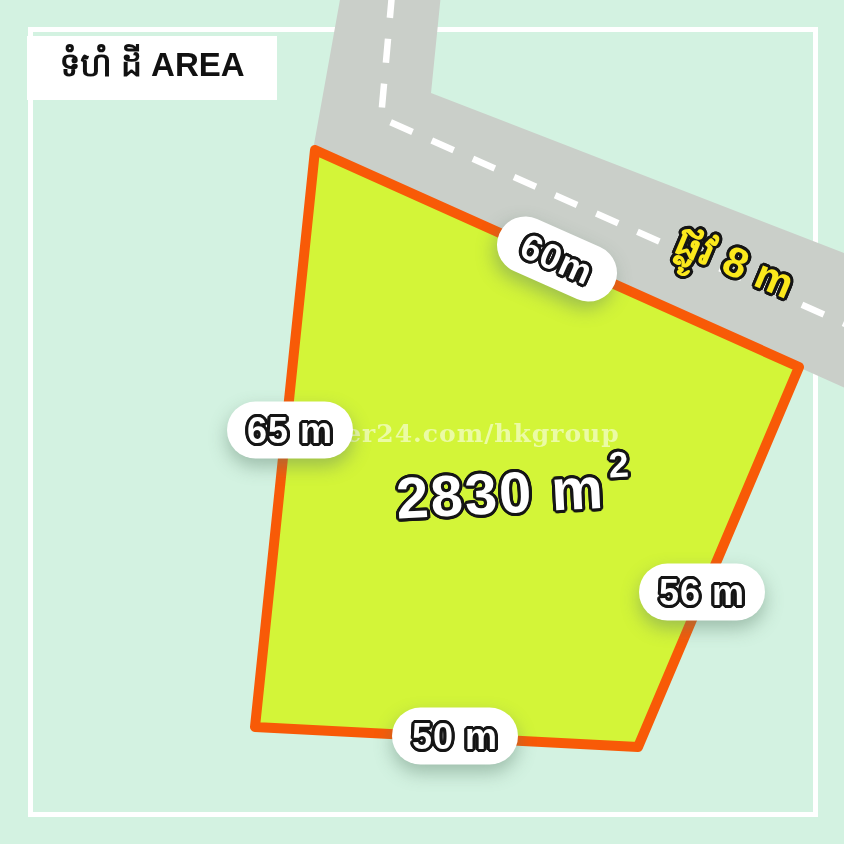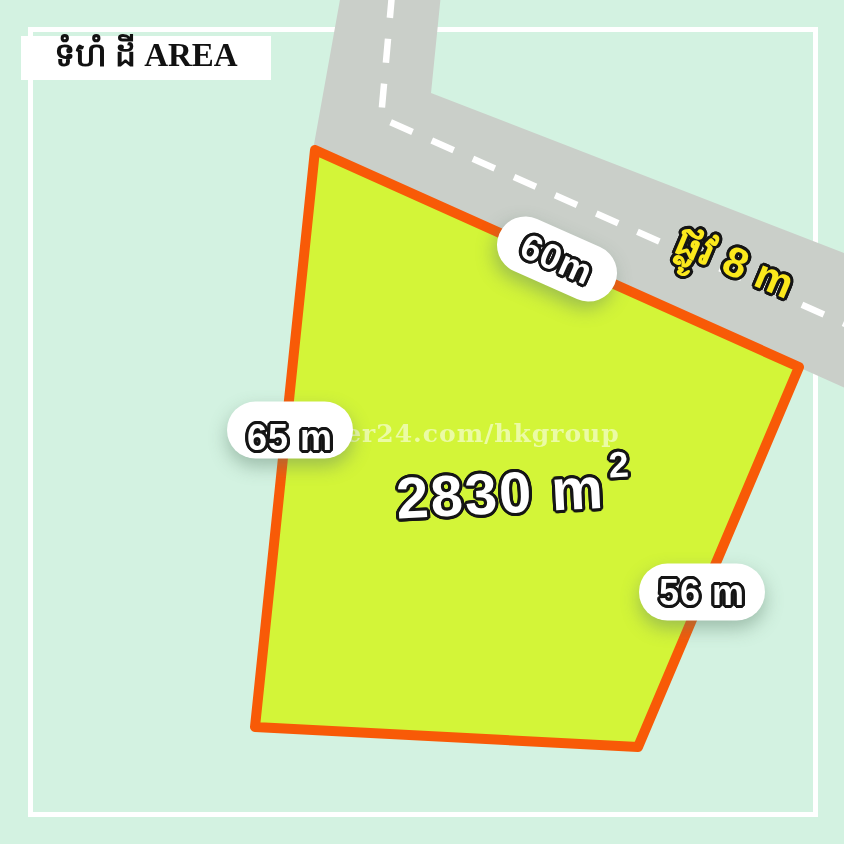--- a/index.html
+++ b/index.html
@@ -15,26 +15,25 @@
   
   .outline {
     text-shadow:
       3px 0 0 #151515, -3px 0 0 #151515, 0 3px 0 #151515, 0 -3px 0 #151515,
       2px 2px 0 #151515, -2px 2px 0 #151515, 2px -2px 0 #151515, -2px -2px 0 #151515,
       3px 1px 0 #151515, 3px -1px 0 #151515, -3px 1px 0 #151515, -3px -1px 0 #151515,
       1px 3px 0 #151515, -1px 3px 0 #151515, 1px -3px 0 #151515, -1px -3px 0 #151515;
   }
 
   .title-box {
-    position:absolute; left:21px; top:36px;
-    width:250px; height:44px;
+    position:absolute; left:27px; top:36px;
+    width:250px; height:64px;
     background:#ffffff;
     display:flex; align-items:center; justify-content:center;
     z-index:30;
-    font-family:Liberation Serif, serif;
   }
   .title-text {
     font-size:33px; font-weight:bold; color:#111111; white-space:nowrap;
   }
 
   .watermark {
     position:absolute; left:450px; top:433px;
     transform:translate(-50%,-50%);
     font-family:"DejaVu Serif", serif;
     font-weight:bold; font-size:25px; letter-spacing:1px;
@@ -95,28 +94,31 @@
   <div class="watermark">khmer24.com/hkgroup</div>
 
   <div class="area-label outline">
     <span class="area-main">2830 m</span><span class="area-sup">2</span>
   </div>
 
   <div class="pill" style="left:557px; top:259px; transform:translate(-50%,-50%) rotate(24deg);">
     <span class="pill-text outline">60m</span>
   </div>
 
-  <div class="pill" style="left:290px; top:430px; transform:translate(-50%,-50%);align-items:flex-end;">
+  <div class="pill" style="left:290px; top:430px; transform:translate(-50%,-50%);">
     <span class="pill-text outline">65 m</span>
   </div>
 
   <div class="pill" style="left:702px; top:592px; transform:translate(-50%,-50%);">
     <span class="pill-text outline">56 m</span>
   </div>
 
+  <div class="pill" style="left:455px; top:736px; transform:translate(-50%,-50%);">
+    <span class="pill-text outline">50 m</span>
+  </div>
 
   <div class="road-label outline">ផ្លូវ 8 m</div>
 
   <div class="title-box">
     <span class="title-text">ទំហំ ដី AREA</span>
   </div>
 
 </div>
 
 </body></html>

